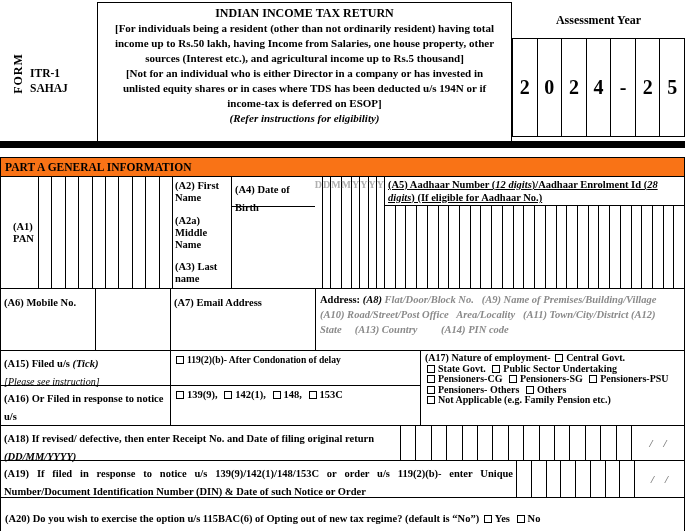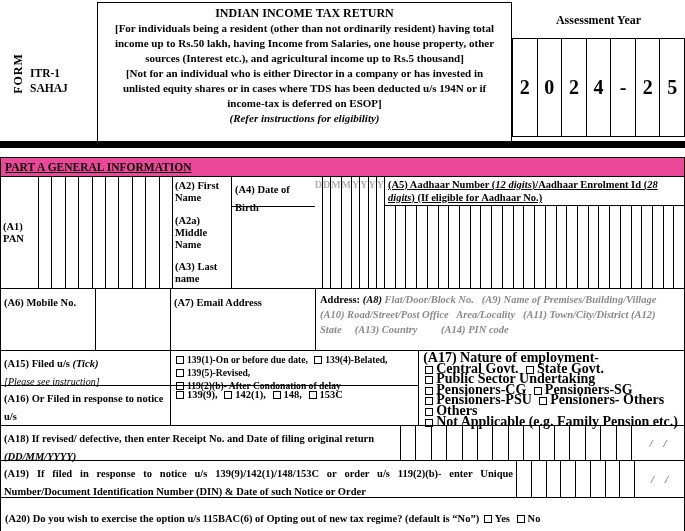--- a/index.html
+++ b/index.html
@@ -22,34 +22,34 @@
   .ay-label { height:36px; display:flex; align-items:center; justify-content:center;
               font-weight:bold; font-size:12px; }
   .ay-grid { display:flex; height:99px; border:1px solid #000; }
   .ay-grid .ay-cell { flex:1; display:flex; align-items:center; justify-content:center;
               font-weight:bold; font-size:20px; border-right:1px solid #000; }
   .ay-grid .ay-cell:last-child { border-right:none; }
 
   .thickbar { position:absolute; top:141px; left:0; width:685px; height:7px; background:#000; }
 
   .parta { position:absolute; top:157px; left:0; width:685px; height:20px;
-           background:#ec4899; border:1px solid #000; font-weight:bold; font-size:11.5px;
-           line-height:18px; padding-left:4px;text-decoration:underline; }
+           background:#f97316; border:1px solid #000; font-weight:bold; font-size:11.5px;
+           line-height:18px; padding-left:4px; }
 
   
   .table { position:absolute; top:176px; left:0; width:685px; border:1px solid #000; background:#fff; }
   .row { display:flex; border-bottom:1px solid #000; }
   .row:last-child { border-bottom:none; }
   .cell { border-right:1px solid #000; position:relative; }
   .cell:last-child { border-right:none; }
   .lbl { font-weight:bold; font-size:10.5px; line-height:12px; }
 
   
   .r1 { height:112px; }
-  .c-a1 { width:38px; display:flex; align-items:center; padding:2px; }
+  .c-a1 { width:38px; display:flex; align-items:center; padding:12px; }
   .c-pan { width:134px; }
   .boxes { display:flex; height:100%; }
   .char-box { flex:1; border-right:1px solid #000; }
   .char-box:last-child { border-right:none; }
   .c-names { width:59px; display:flex; flex-direction:column; justify-content:space-between; padding:3px 2px; }
   .c-dob { width:153px; display:flex; flex-direction:row; }
   .dob-head { height:30px; border-bottom:1px solid #000; padding:2px 3px; }
   .dob-cols { flex:1; display:flex; }
   .dob-col { flex:1; border-right:1px solid #000; text-align:center; font-size:10px;
              color:#b0b0b0; font-weight:bold; padding-top:2px; }
@@ -71,21 +71,21 @@
   
   .r34 { height:75px; }
   .r34-left { width:420px; border-right:1px solid #000; display:flex; flex-direction:column; }
   .sub-row { display:flex; flex:1; }
   .sub-row.first { border-bottom:1px solid #000; height:35px; flex:none; }
   .c-a15l { width:170px; border-right:1px solid #000; padding:2px 3px; }
   .c-a15l .note { font-style:italic; font-weight:normal; font-size:10px; }
   .c-a15o { flex:1; padding:2px 3px; font-weight:bold; font-size:9.6px; line-height:13px; }
   .c-a16l { width:170px; border-right:1px solid #000; padding:2px 3px; }
   .c-a16o { flex:1; padding:2px 3px; font-weight:bold; font-size:10.5px; line-height:13px; }
-  .c-a17 { flex:1; padding:2px 4px; font-weight:bold; font-size:14px; line-height:10.6px; }
+  .c-a17 { flex:1; padding:2px 4px; font-weight:bold; font-size:10px; line-height:10.6px; }
 
   
   .r5 { height:35px; }
   .r6 { height:37px; }
   .c-a18t { width:400px; padding:2px 3px; }
   .c-a18b { width:231px; }
   .c-a19t { width:516px; padding:2px 3px; text-align:justify; }
   .c-a19b { width:118px; }
   .date-cell { flex:1; display:flex; align-items:center; justify-content:center;
                font-style:italic; font-weight:bold; color:#777; white-space:pre; font-size:11px; }
@@ -226,21 +226,20 @@
     </div>
 
     <div class="row r34">
       <div class="r34-left">
         <div class="sub-row first">
           <div class="c-a15l">
             <span class="lbl">(A15) Filed u/s </span><span class="lbl dmy">(Tick)</span><br>
             <span class="note">[Please see instruction]</span>
           </div>
           <div class="c-a15o">
-            <div><span class="opt"><span class="cb"></span><span>139(1)-On or before due date,</span></span> <span class="opt"><span class="cb"></span><span>139(4)-Belated,</span></span> <span class="opt"><span class="cb"></span><span>139(5)-Revised,</span></span> </div>
             <div><span class="opt"><span class="cb"></span><span>119(2)(b)- After Condonation of delay</span></span> </div>
           </div>
         </div>
         <div class="sub-row">
           <div class="c-a16l">
             <span class="lbl">(A16) Or Filed  in response to notice u/s</span>
           </div>
           <div class="c-a16o"><span class="opt"><span class="cb"></span><span>139(9),</span></span> <span class="opt"><span class="cb"></span><span>142(1),</span></span> <span class="opt"><span class="cb"></span><span>148,</span></span> <span class="opt"><span class="cb"></span><span>153C</span></span> </div>
         </div>
       </div>

